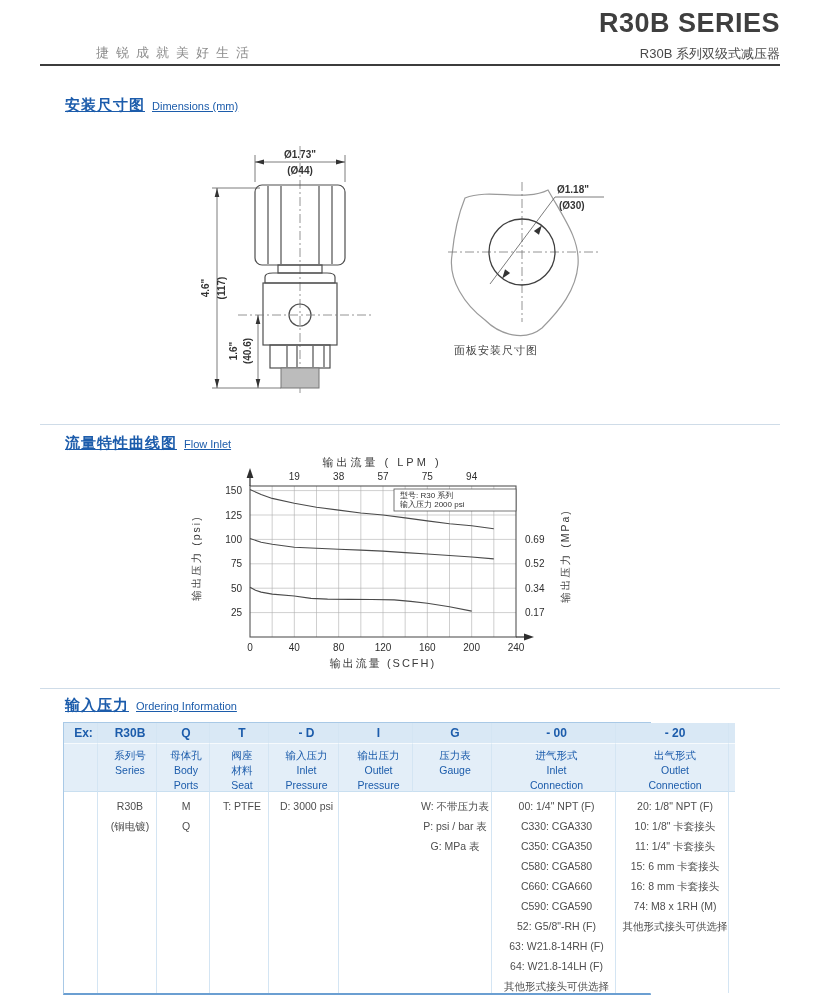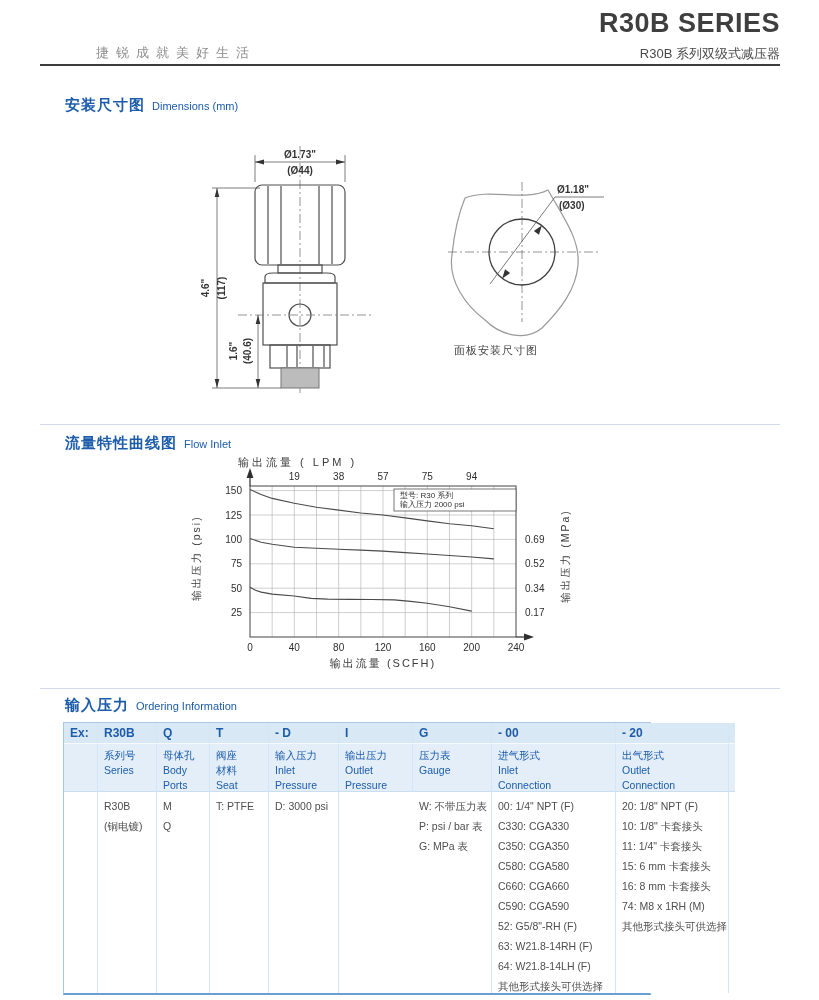--- a/index.html
+++ b/index.html
@@ -8,21 +8,21 @@
   .abs{position:absolute;}
 
   
   .tagline{left:96px;top:44px;font-size:13px;color:#8c8c8c;letter-spacing:7px;}
   .big-title{right:39px;top:8px;font-size:27px;font-weight:bold;color:#3f3f3f;letter-spacing:.5px;}
   .sub-title{right:39px;top:45px;font-size:13px;color:#4a4a4a;}
   .header-rule{left:40px;width:740px;top:64px;height:2px;background:#3c3c3c;}
   .sep{left:40px;width:740px;height:1px;background:#cfdce8;}
 
   
-  .sec-title{color:#1c5cab;white-space:nowrap;}
+  .sec-title{color:#1c5cab;white-space:nowrap;text-decoration:underline;}
   .sec-title .zh{font-size:15px;font-weight:bold;letter-spacing:1px;}
   .sec-title .en{font-size:11px;margin-left:7px;}
 
   
   .dwg text{font-family:"Liberation Sans",sans-serif;}
   .dimtext{font-size:10px;font-weight:bold;fill:#333;}
   .cap{font-size:11px;fill:#3f3f3f;letter-spacing:1px;}
   .oln{stroke:#4f4f4f;stroke-width:1.2;fill:none;}
   .thin{stroke:#5a5a5a;stroke-width:.8;fill:none;}
   .cdash{stroke:#7a7a7a;stroke-width:.8;fill:none;stroke-dasharray:9 3 2 3;}
@@ -37,21 +37,21 @@
   .curve{fill:none;stroke:#4a4a4a;stroke-width:1.1;}
   .legend-box{fill:#fff;stroke:#555;stroke-width:.8;}
   .legend-text{font-size:8px;fill:#333;font-family:"Liberation Sans",sans-serif;}
   .axis-title{font-size:11px;color:#3a3a3a;letter-spacing:3px;white-space:nowrap;}
   .vcenter{transform:translate(-50%,-50%) rotate(-90deg);}
 
   
   #ordering-table{left:63px;top:722px;width:588px;height:273px;box-sizing:border-box;
     display:grid;grid-template-columns:34px 59px 53px 59px 70px 74px 79px 124px 113px 1fr;
     grid-template-rows:21px 48px auto;
-    border:1px solid #a9c9e6;border-bottom:2px solid #6b9fd2;background:#fff;}
+    border:1px solid #a9c9e6;border-bottom:2px solid #6b9fd2;background:#fff;text-align:center;}
   .ot-cell{box-sizing:border-box;padding-left:6px;border-right:1px solid #d4e5f3;overflow:hidden;}
   .ot-cell.lastcol{border-right:none;}
   .r1{background:#d9e8f5;color:#1c5cab;font-weight:bold;font-size:12px;line-height:20px;
       border-bottom:1px solid #f6fafd;white-space:pre;}
   .r2{background:#e3eef8;color:#1c5cab;font-size:10.5px;line-height:15px;padding-top:4px;
       border-bottom:1px solid #c9dff0;}
   .r3{background:#ffffff;color:#4e4e4e;font-size:10.5px;line-height:20px;padding-top:4px;}
 </style>
 </head>
 <body>
@@ -126,21 +126,21 @@
     <text class="dimtext" x="127" y="33">Ø1.18"</text>
     <text class="dimtext" x="129" y="49">(Ø30)</text>
     <text class="cap" x="24" y="194">面板安装尺寸图</text>
   </svg>
 
   <div class="abs sep" style="top:424px;"></div>
   <div class="abs sec-title" style="left:65px;top:434px;">
     <span class="zh">流量特性曲线图</span><span class="en">Flow Inlet</span>
   </div>
 
-  <div class="abs axis-title" style="left:238px;top:455px;width:266px;text-align:left;">输出流量 ( LPM )</div>
+  <div class="abs axis-title" style="left:249px;top:455px;width:266px;text-align:center;">输出流量 ( LPM )</div>
 
   <svg id="chart-svg" class="abs" style="left:185px;top:452px;" width="420" height="215" viewBox="0 0 420 215">
       <line x1="87.16666666666667" y1="34" x2="87.16666666666667" y2="185" class="grid"></line>
       <line x1="109.33333333333334" y1="34" x2="109.33333333333334" y2="185" class="grid"></line>
       <line x1="131.5" y1="34" x2="131.5" y2="185" class="grid"></line>
       <line x1="153.66666666666669" y1="34" x2="153.66666666666669" y2="185" class="grid"></line>
       <line x1="175.83333333333331" y1="34" x2="175.83333333333331" y2="185" class="grid"></line>
       <line x1="198" y1="34" x2="198" y2="185" class="grid"></line>
       <line x1="220.16666666666666" y1="34" x2="220.16666666666666" y2="185" class="grid"></line>
       <line x1="242.33333333333334" y1="34" x2="242.33333333333334" y2="185" class="grid"></line>

